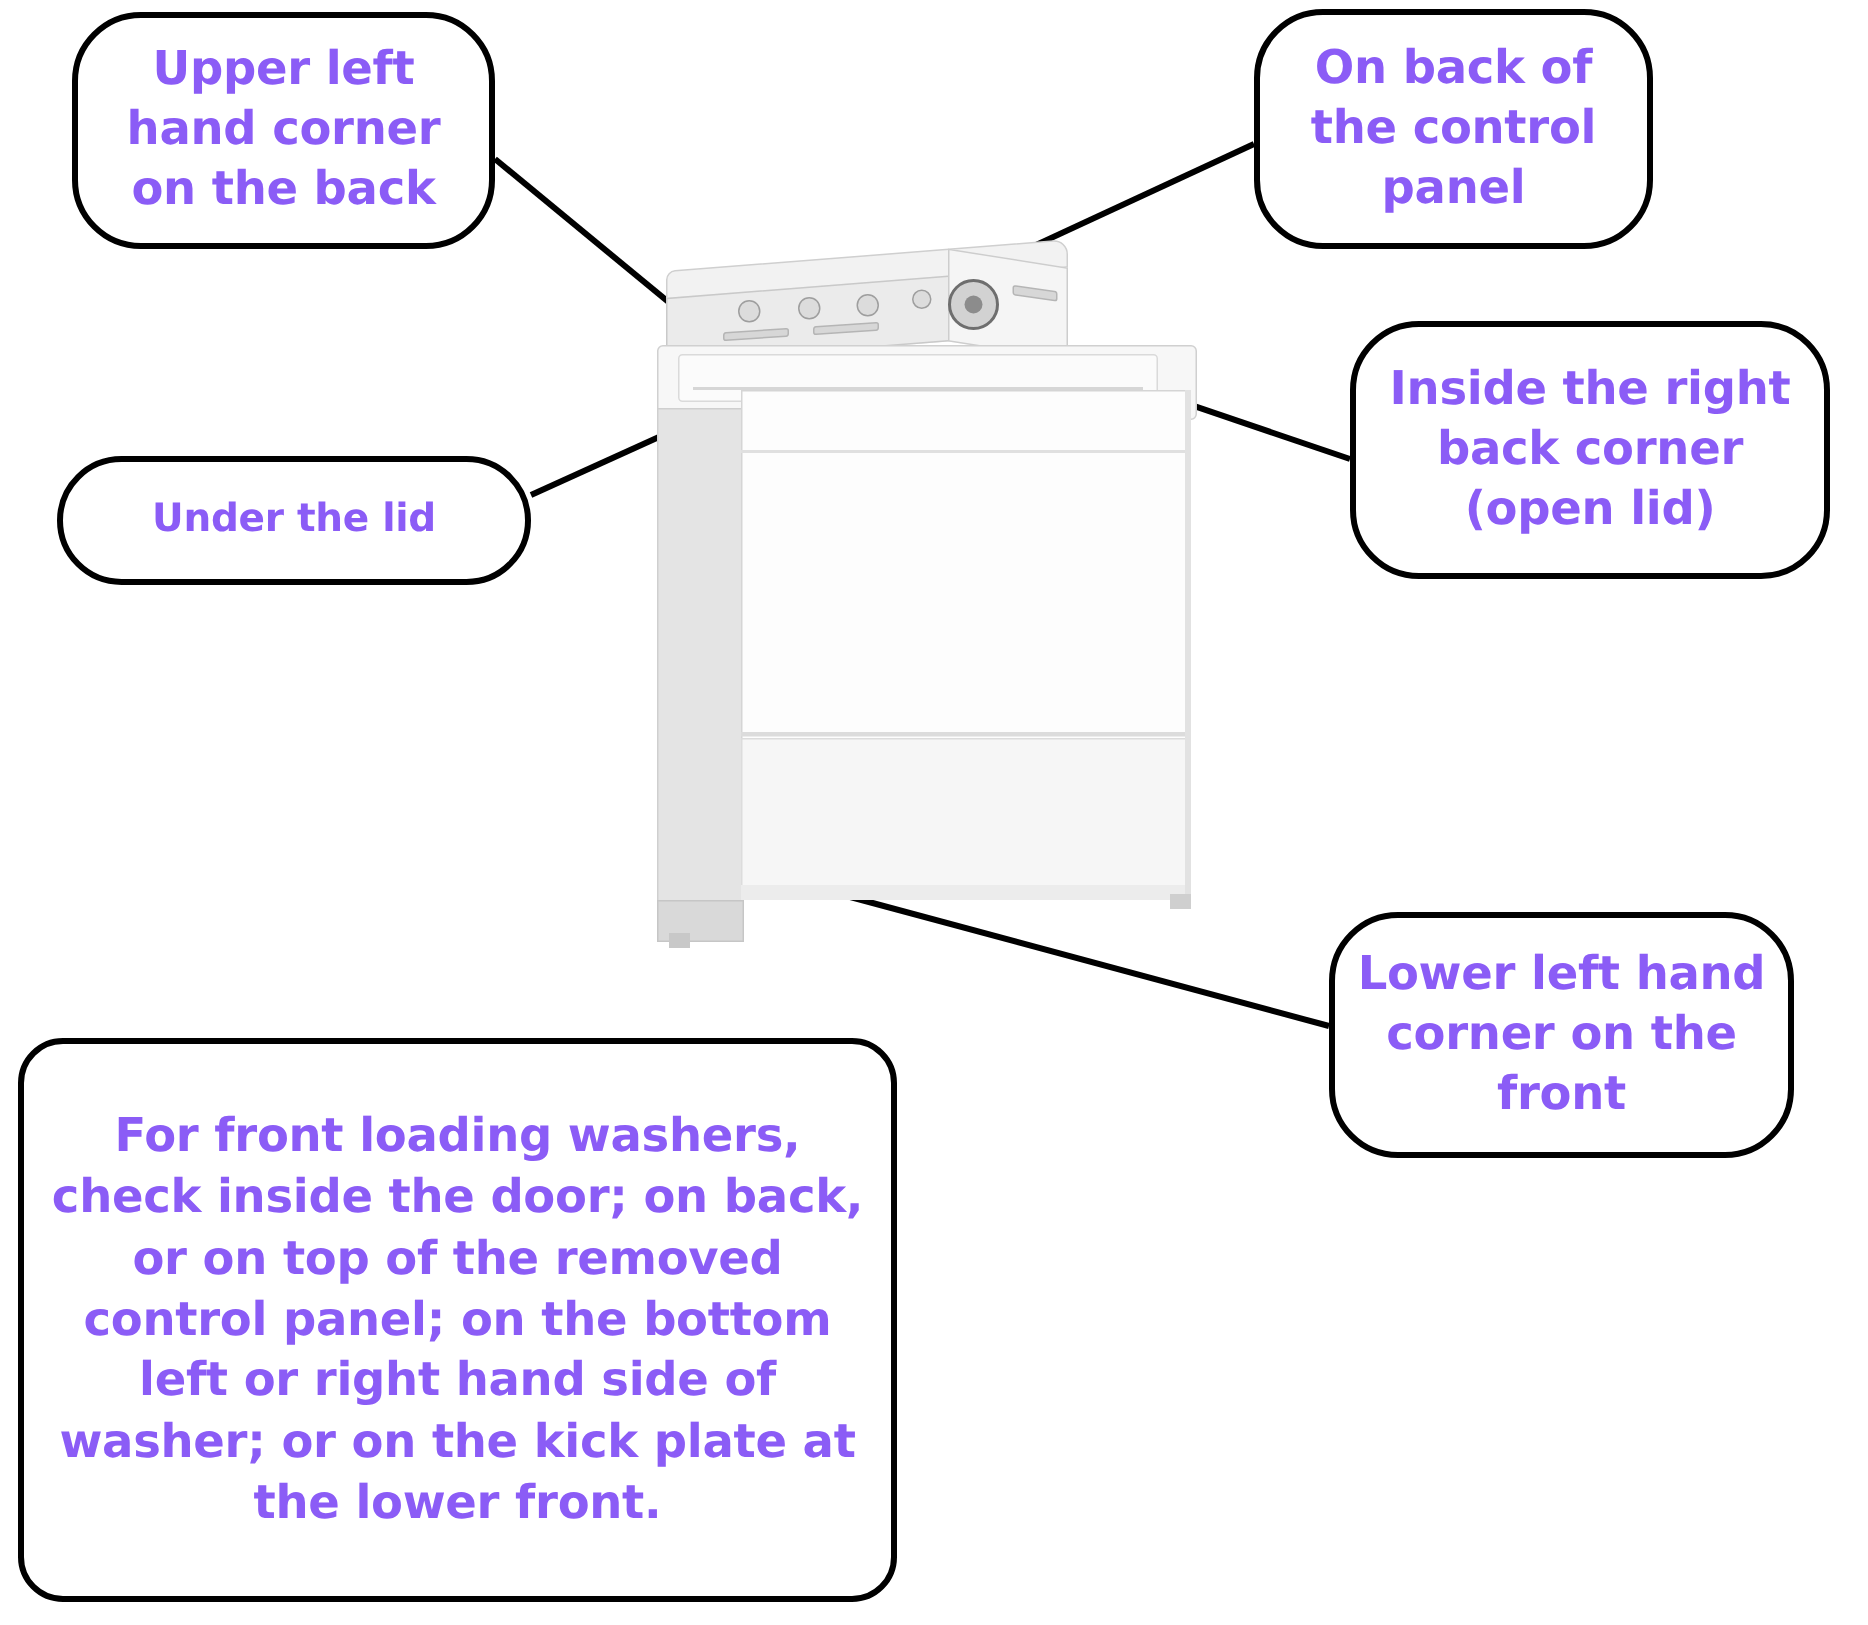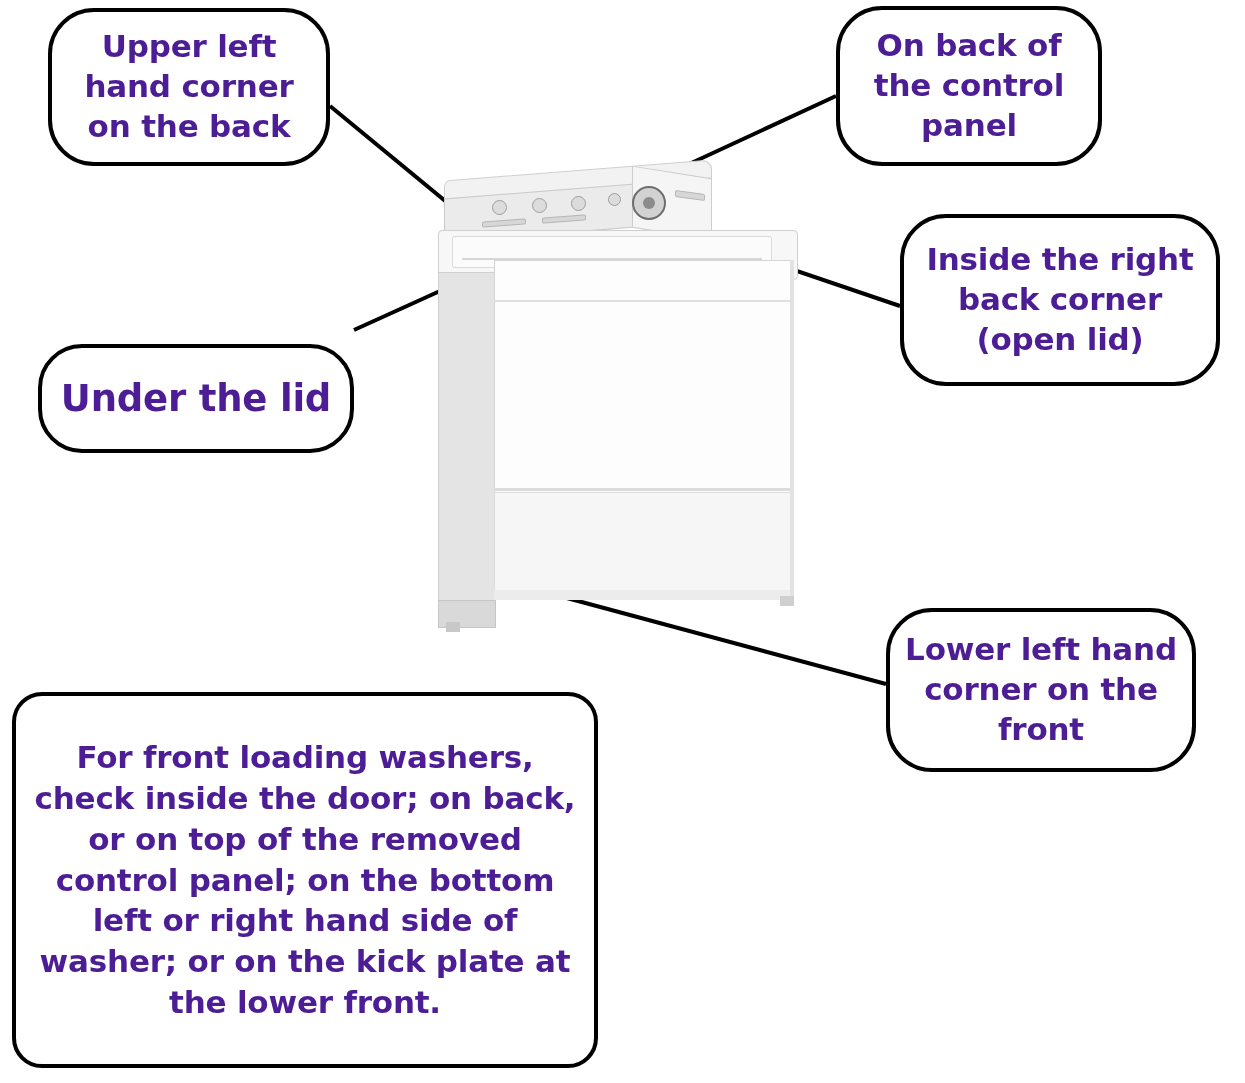--- a/index.html
+++ b/index.html
@@ -28,40 +28,39 @@
     position: absolute;
     box-sizing: border-box;
     border: 4px solid #000000;
     background: #ffffff;
     border-radius: 46px;
     display: flex;
     align-items: center;
     justify-content: center;
     text-align: center;
     font-weight: bold;
-    color: #4c1d95;
+    color: #8b5cf6;
     line-height: 1.28;
     letter-spacing: -0.2px;
     padding: 6px 10px;
     z-index: 4;
   }
   
   #callout-upper-left-back {
     left: 48px;  top: 8px;   width: 282px; height: 158px;
     font-size: 31px;
   }
   #callout-control-panel-back {
     left: 836px; top: 6px;   width: 266px; height: 160px;
     font-size: 31px;
   }
   #callout-under-lid {
-    left: 38px;  top: 304px; width: 316px; height: 109px;
-    font-size: 37px;
+    left: 38px;  top: 304px; width: 316px; height: 86px;
+    font-size: 26px;
     border-radius: 44px;
-    margin-top: 40px;
   }
   #callout-right-back-corner {
     left: 900px; top: 214px; width: 320px; height: 172px;
     font-size: 31px;
   }
   #callout-lower-left-front {
     left: 886px; top: 608px; width: 310px; height: 164px;
     font-size: 31px;
   }
   #callout-front-loading {

